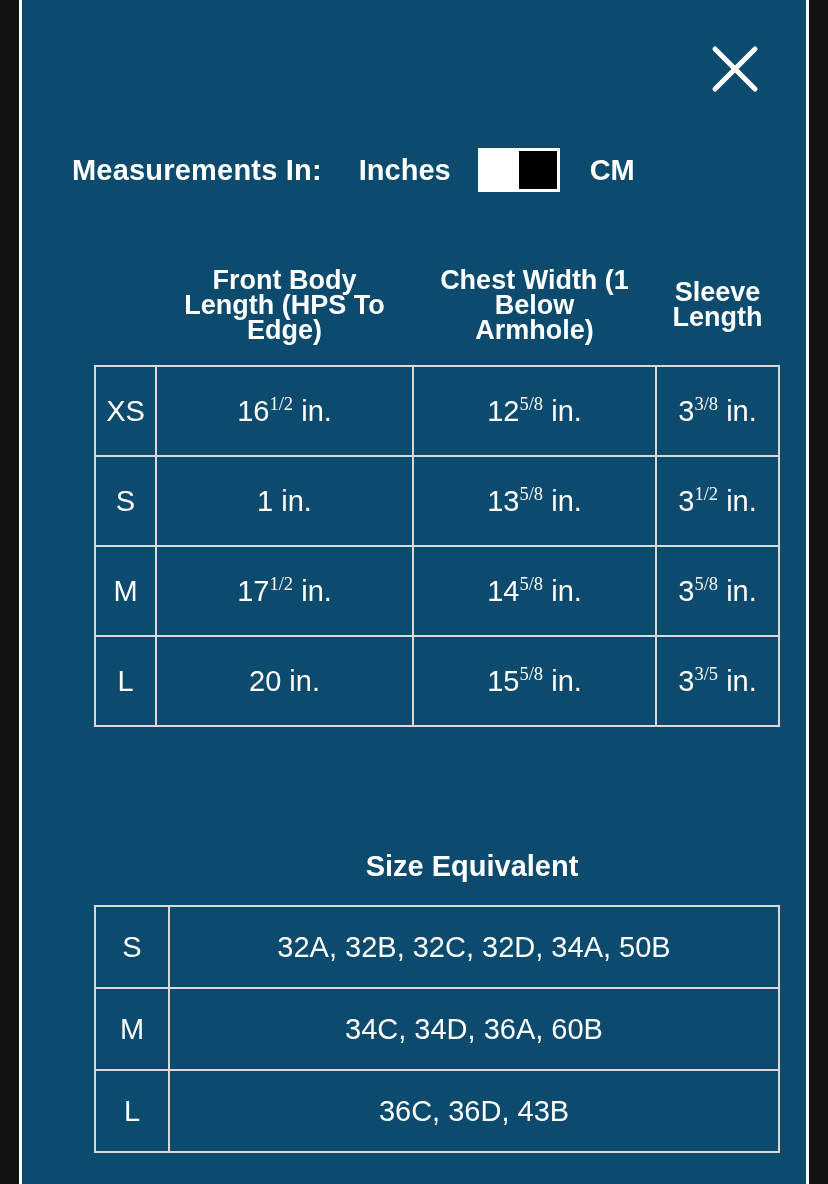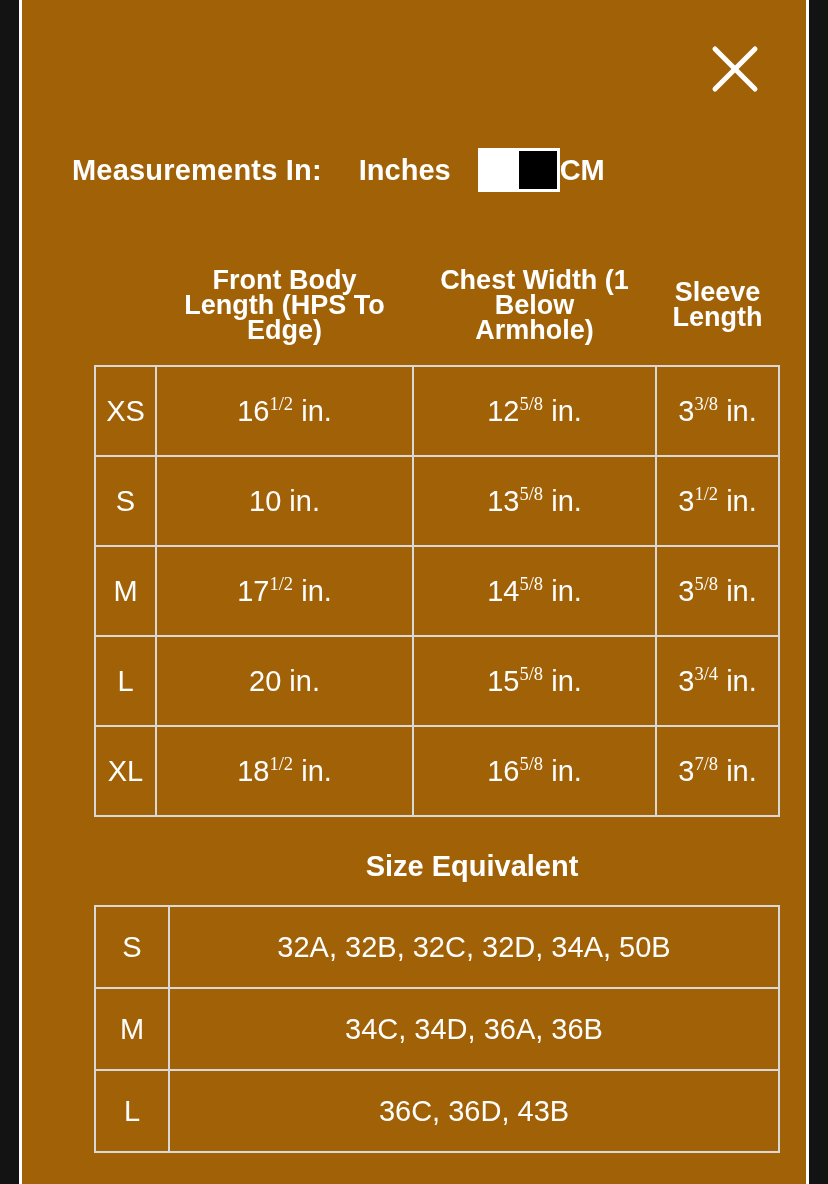--- a/index.html
+++ b/index.html
@@ -11,21 +11,21 @@
     overflow: hidden;
     font-family: "Liberation Sans", sans-serif;
     -webkit-font-smoothing: antialiased;
   }
   .modal {
     position: absolute;
     left: 19px;
     top: 0;
     width: 784px;
     height: 1184px;
-    background: #a16207;
+    background: #0c4a6e;
     border-left: 3px solid #fff;
     border-right: 3px solid #fff;
     color: #fff;
   }
   .close-btn {
     position: absolute;
     top: 43px;
     right: 45px;
     width: 52px;
     height: 52px;
@@ -50,21 +50,21 @@
     font-size: 29px;
     font-weight: bold;
     letter-spacing: 0.2px;
   }
   .unit-option {
     font-size: 29px;
     font-weight: bold;
     cursor: pointer;
   }
   .unit-option.inches { margin-left: 37px; }
-  .unit-option.cm { }
+  .unit-option.cm { margin-left: 30px; }
   .unit-toggle {
     margin-left: 27px;
     width: 82px;
     height: 44px;
     border: 3px solid #fff;
     box-sizing: border-box;
     background: #000;
     cursor: pointer;
   }
   .unit-toggle .knob {
@@ -179,60 +179,54 @@
     </thead>
     <tbody>
         <tr>
           <td>XS</td>
           <td>16<sup>1/2</sup> in.</td>
           <td>12<sup>5/8</sup> in.</td>
           <td>3<sup>3/8</sup> in.</td>
         </tr>
         <tr>
           <td>S</td>
-          <td>10 in.</td>
+          <td>1 in.</td>
           <td>13<sup>5/8</sup> in.</td>
           <td>3<sup>1/2</sup> in.</td>
         </tr>
         <tr>
           <td>M</td>
           <td>17<sup>1/2</sup> in.</td>
           <td>14<sup>5/8</sup> in.</td>
           <td>3<sup>5/8</sup> in.</td>
         </tr>
         <tr>
           <td>L</td>
           <td>20 in.</td>
           <td>15<sup>5/8</sup> in.</td>
-          <td>3<sup>3/4</sup> in.</td>
-        </tr>
-        <tr>
-          <td>XL</td>
-          <td>18<sup>1/2</sup> in.</td>
-          <td>16<sup>5/8</sup> in.</td>
-          <td>3<sup>7/8</sup> in.</td>
+          <td>3<sup>3/5</sup> in.</td>
         </tr>
       </tbody>
   </table>
 
   <div class="eq-title">Size Equivalent</div>
 
   <table class="eq-table">
     <colgroup>
       <col class="c-size">
         <col class="c-vals">
     </colgroup>
     <tbody>
         <tr>
           <td>S</td>
           <td>32A, 32B, 32C, 32D, 34A, 50B</td>
         </tr>
         <tr>
           <td>M</td>
-          <td>34C, 34D, 36A, 36B</td>
+          <td>34C, 34D, 36A, 60B</td>
         </tr>
         <tr>
           <td>L</td>
           <td>36C, 36D, 43B</td>
         </tr>
       </tbody>
   </table>
 
 </div>
 

